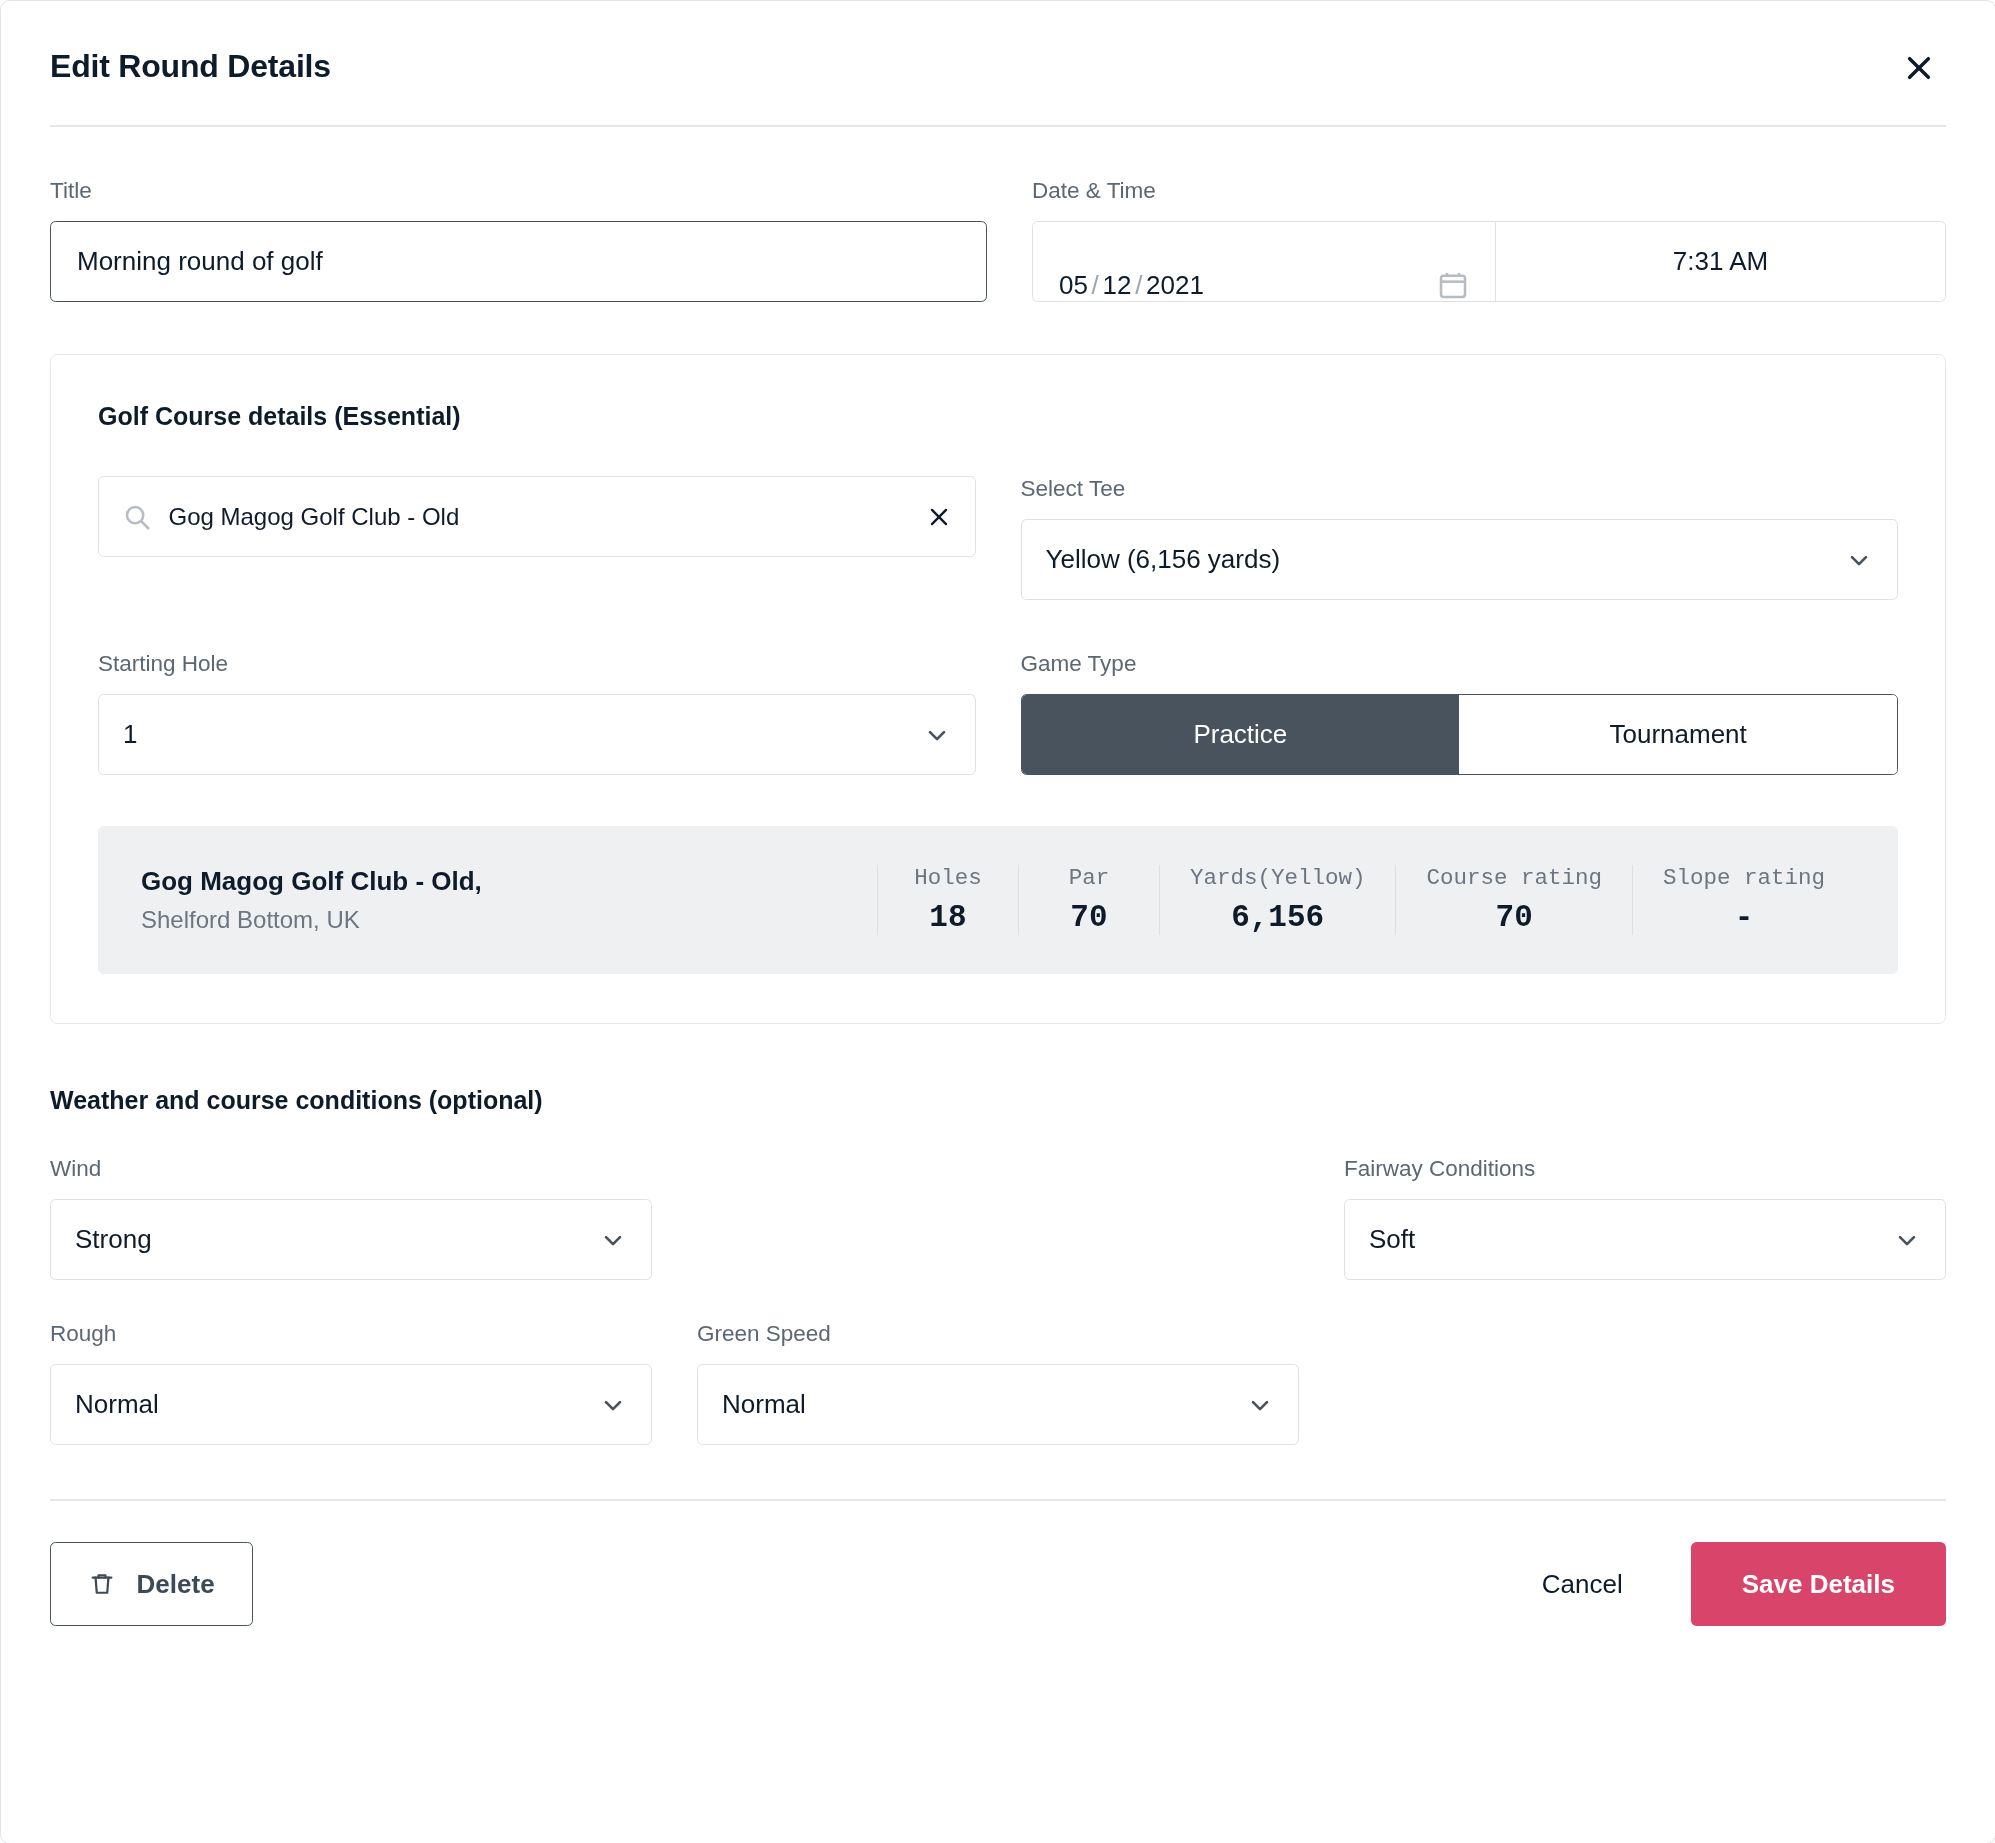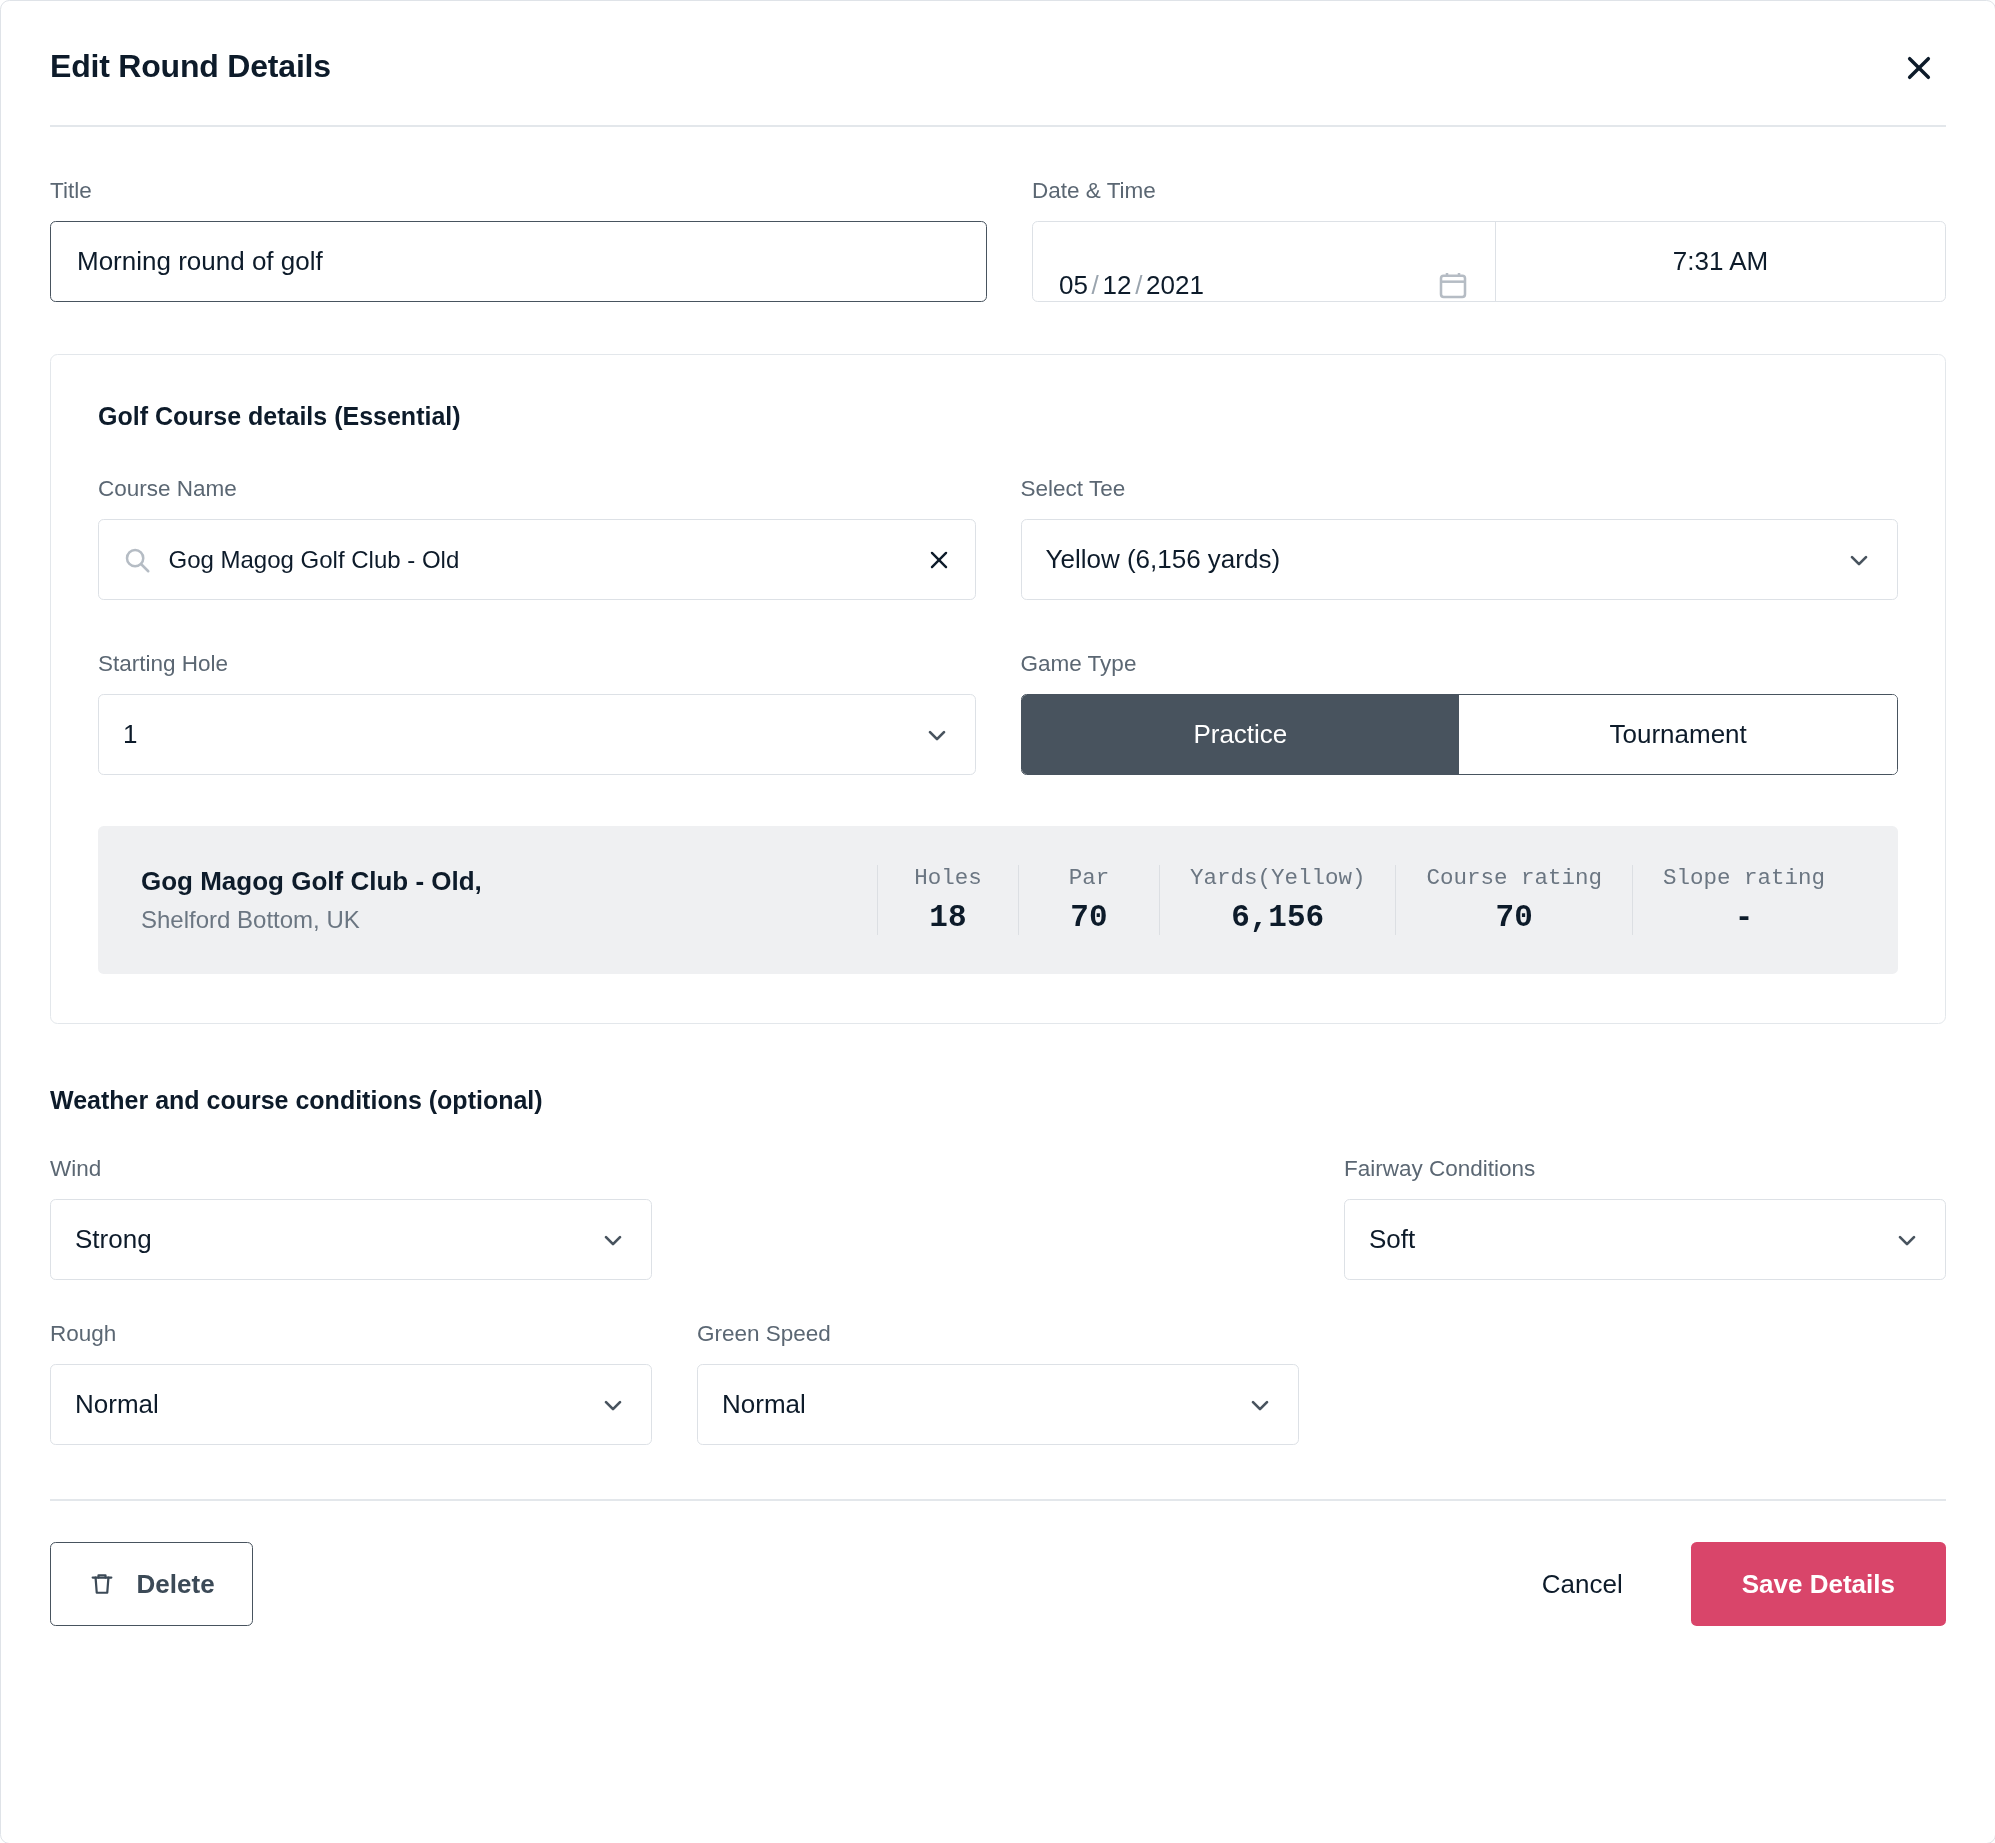--- a/index.html
+++ b/index.html
@@ -317,21 +317,20 @@
           </div>
         </div>
       </div>
     </div>
 
     <div class="course-card">
       <div class="card-heading">Golf Course details (Essential)</div>
 
       <div class="grid2">
         <div>
-          <span class="label">Course Name</span>
           <div class="search-field">
             <span class="icon-muted">
               <svg width="30" height="30" viewBox="0 0 24 24" fill="none" stroke="currentColor" stroke-width="2" stroke-linecap="round">
                 <circle cx="10.5" cy="10.5" r="6.5"></circle>
                   <line x1="15.4" y1="15.4" x2="21" y2="21"></line>
               </svg>
             </span>
             <span class="value">Gog Magog Golf Club - Old</span>
             <span class="clear-x">
               <svg width="26" height="26" viewBox="0 0 24 24" fill="none" stroke="currentColor" stroke-width="2.2" stroke-linecap="round">

